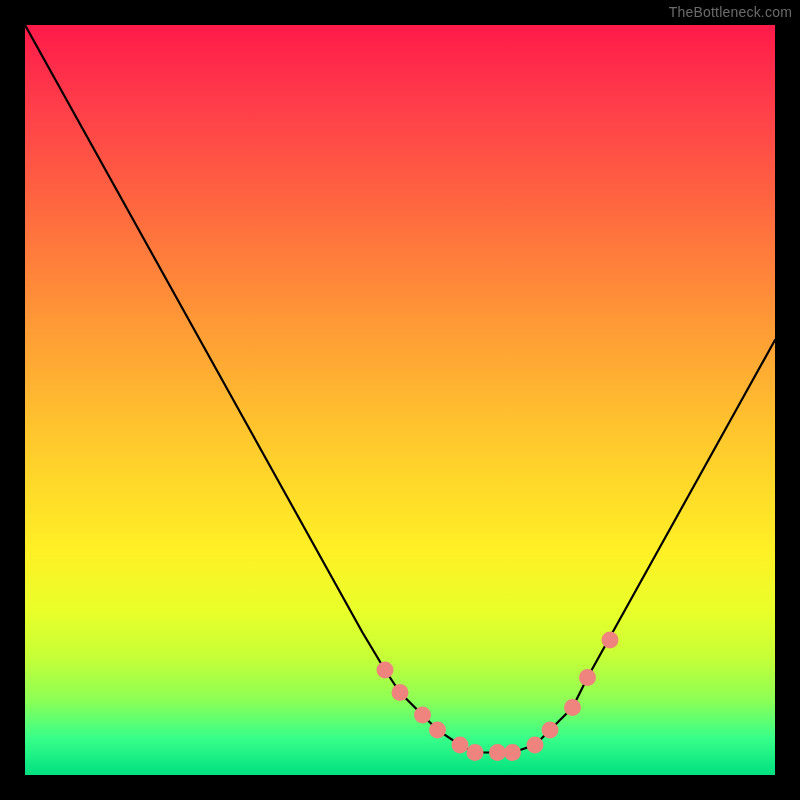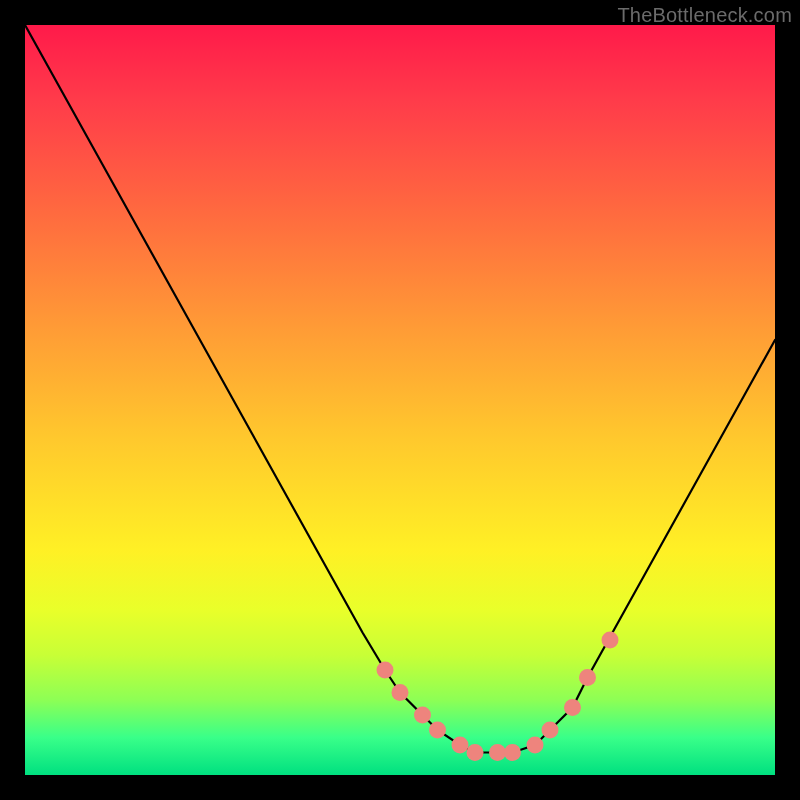--- a/index.html
+++ b/index.html
@@ -37,21 +37,21 @@
       #8dff55 90%,
       #39ff89 95%,
       #00e080 100%
     );
   }
   .watermark {
     position: absolute;
     top: 4px;
     right: 8px;
     font-family: Arial, Helvetica, sans-serif;
-    font-size: 20px;
+    font-size: 14px;
     color: #6b6b6b;
     letter-spacing: 0.2px;
     user-select: none;
   }
   svg.plot {
     position: absolute;
     left: 0;
     top: 0;
     width: 750px;
     height: 750px;

